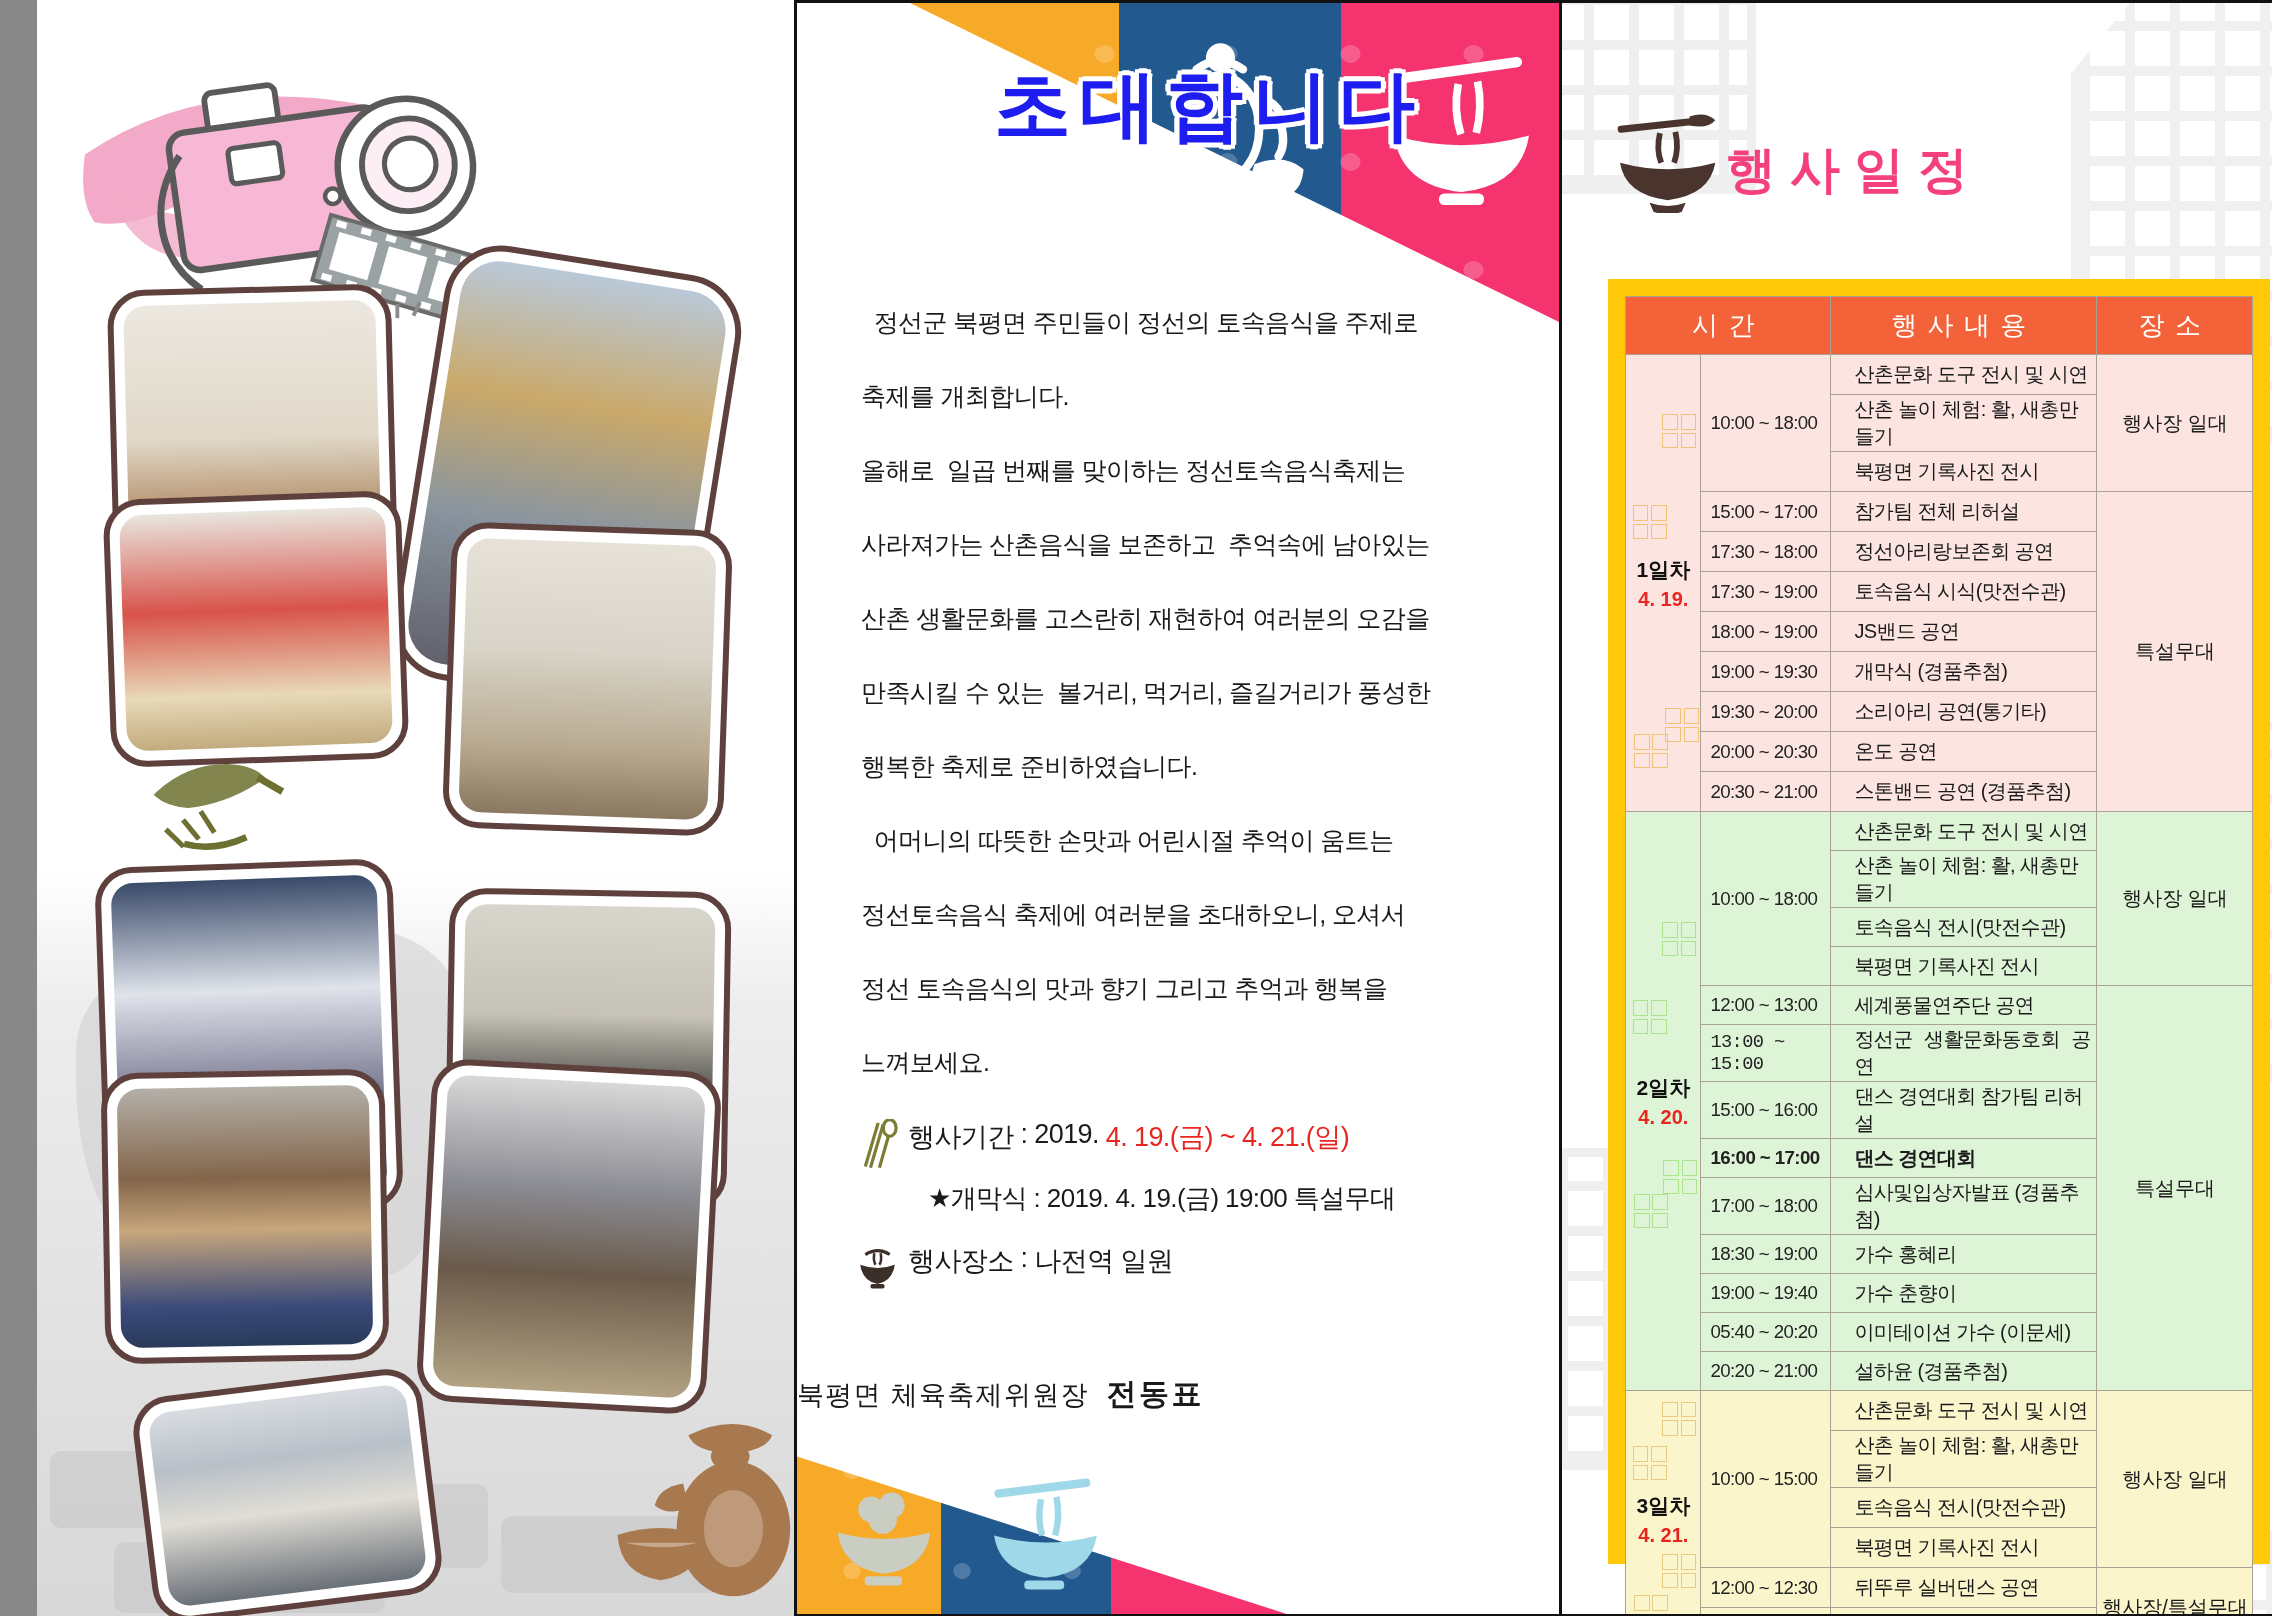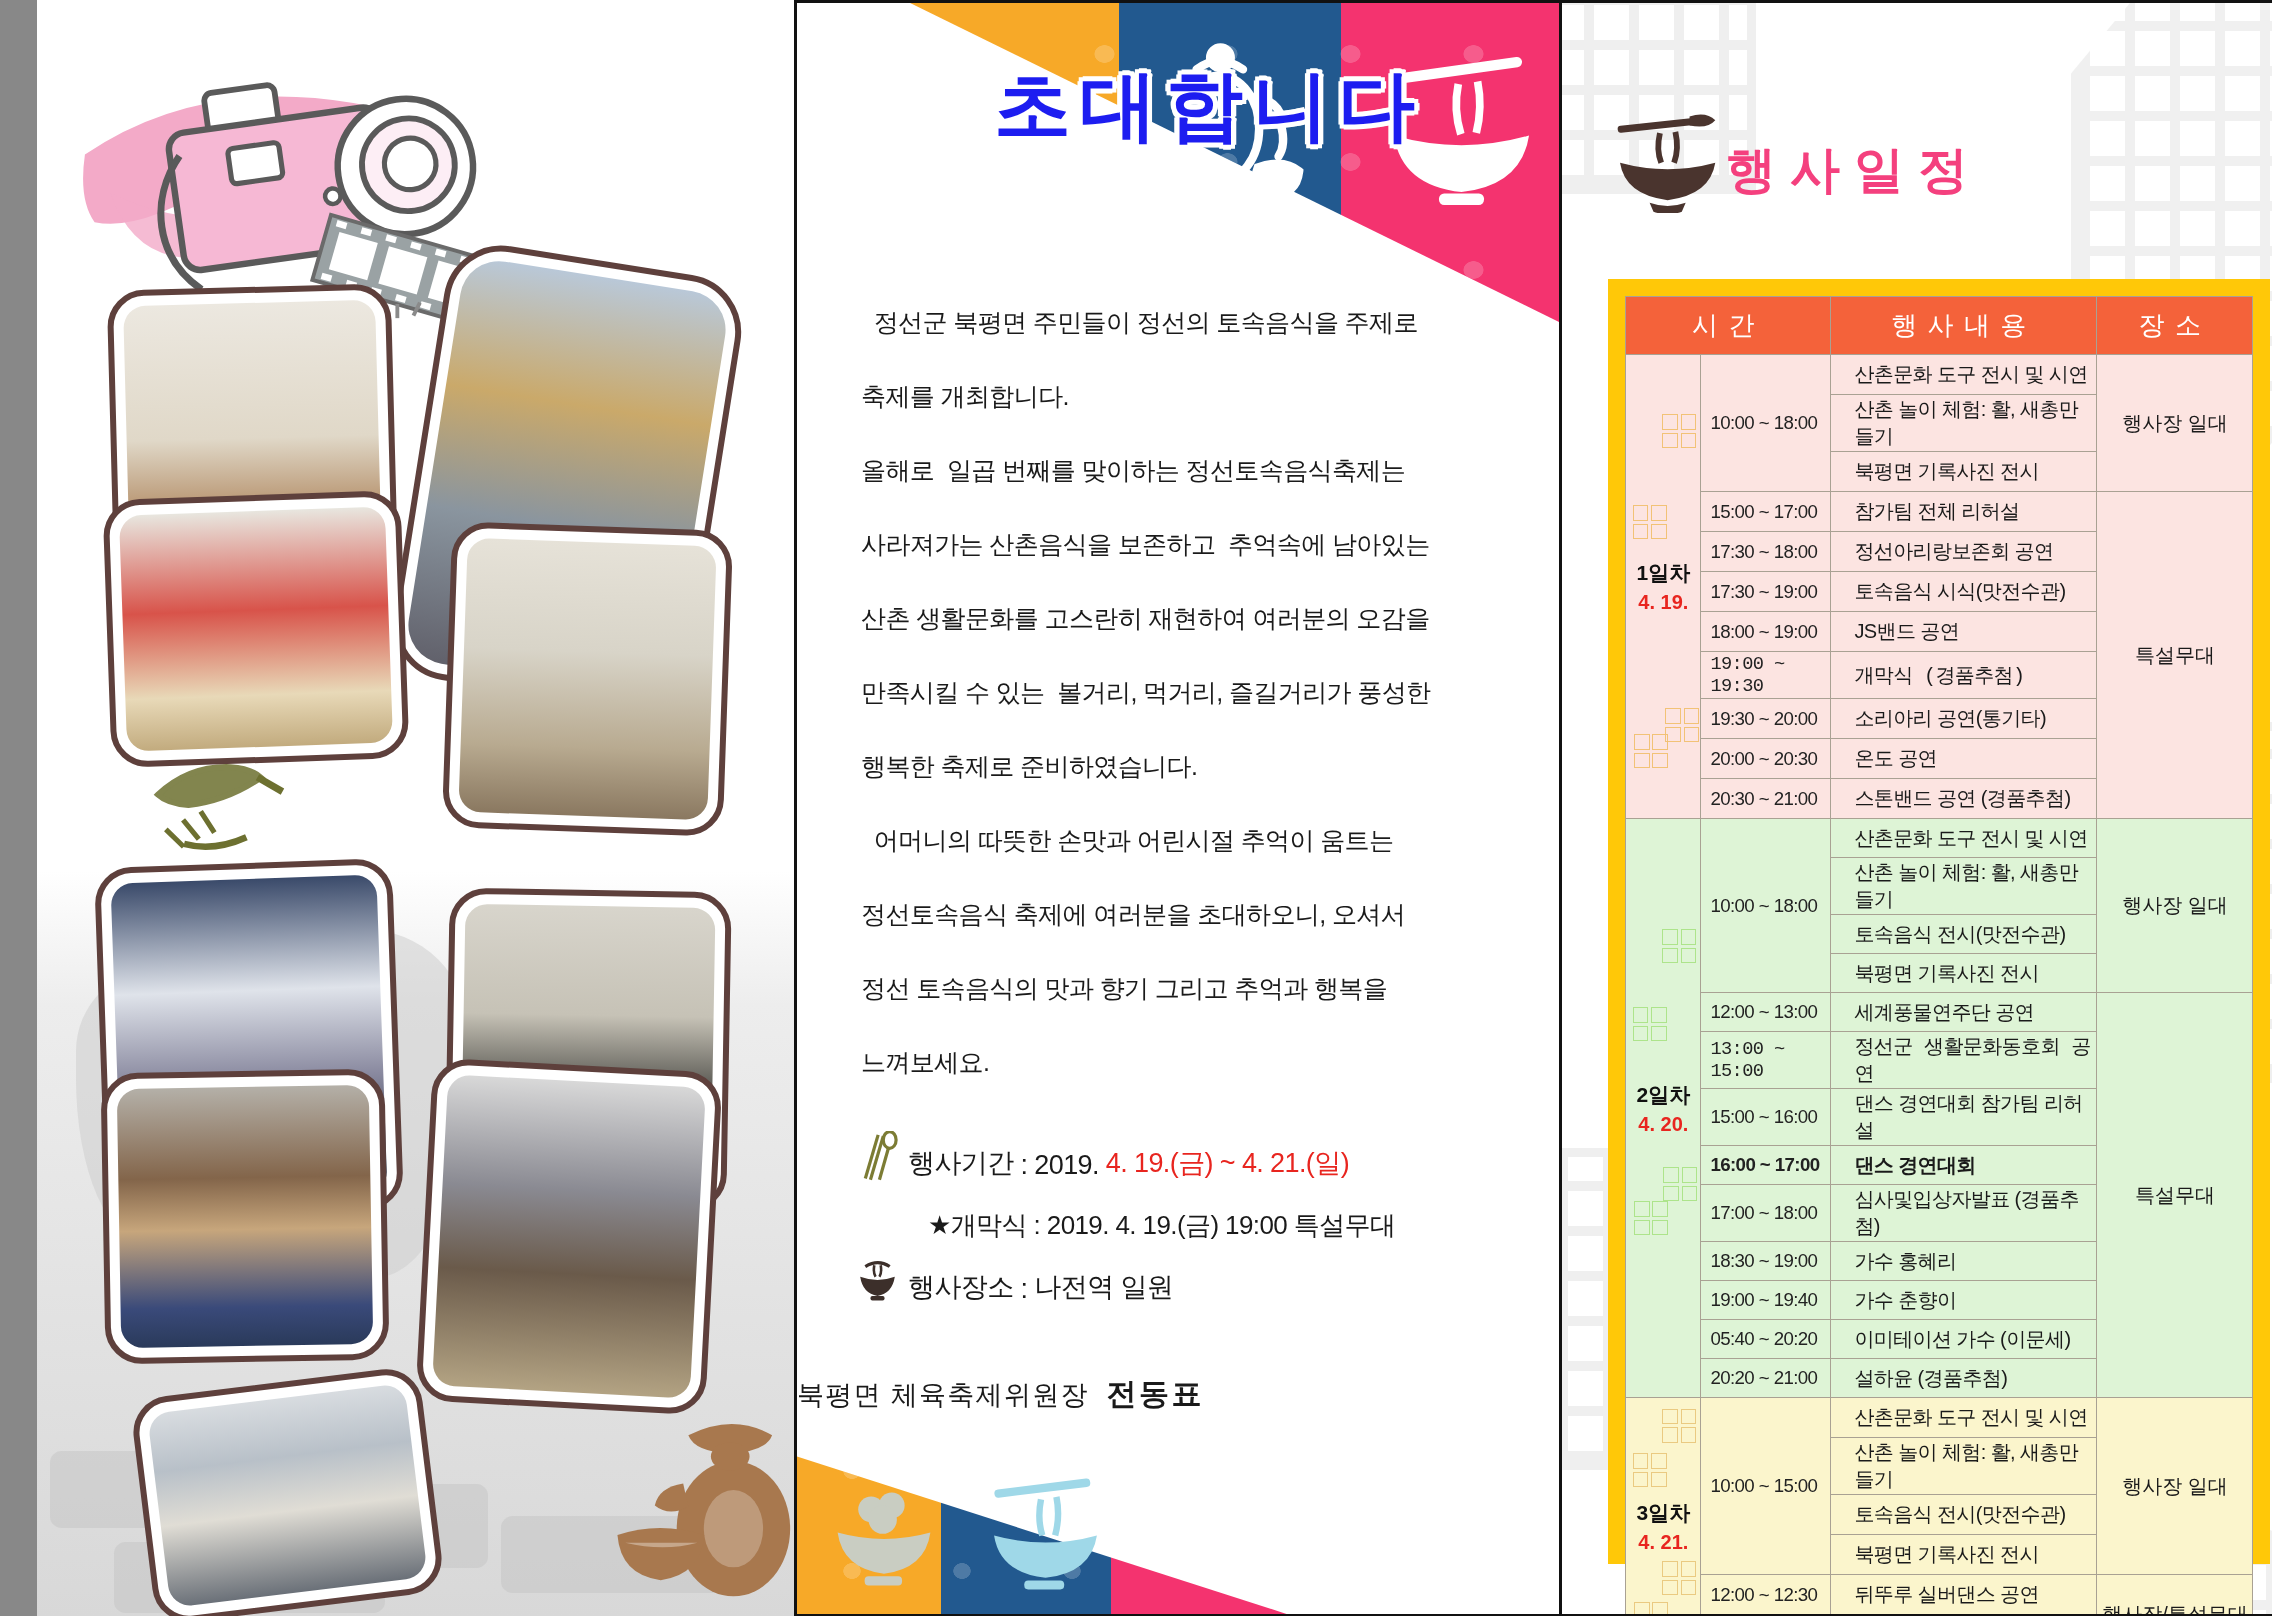--- a/index.html
+++ b/index.html
@@ -42,21 +42,21 @@
       linear-gradient(90deg,#f7a928 0 144px,#22598f 144px 314px,#f4336f 314px 491px,transparent 491px);
     background-size:110px 100px,100% 100%;
     clip-path:polygon(0 35px,491px 100%,0 100%);z-index:1;}
   .invite-title{position:absolute;left:197px;top:55px;width:619px;z-index:3;
     font-size:77px;font-weight:bold;letter-spacing:9px;color:#1d1df0;white-space:nowrap;
     text-shadow:-5.2px 0 0 #fff,5.2px 0 0 #fff,0 -5.2px 0 #fff,0 5.2px 0 #fff,
       -3.9px -3.9px 0 #fff,3.9px -3.9px 0 #fff,-3.9px 3.9px 0 #fff,3.9px 3.9px 0 #fff;}
   .body-block{position:absolute;left:64px;top:285px;width:651px;z-index:2;}
   .body-line{height:74px;line-height:74px;font-size:25px;letter-spacing:-0.6px;white-space:pre;}
   .info-block{position:absolute;left:59px;top:1119px;width:677px;z-index:2;}
-  .info-row{height:62px;display:flex;align-items:flex-end;font-size:27px;letter-spacing:-0.6px;white-space:pre;}
+  .info-row{height:62px;display:flex;align-items:flex-start;font-size:27px;letter-spacing:-0.6px;white-space:pre;}
   .info-row .red{color:#e8251f;}
   .info-icon{width:43px;height:50px;margin-right:9px;flex:0 0 auto;}
   .info-open{padding-left:72px;font-size:26px;}
   .mid-footer{position:absolute;left:0;top:1374px;width:100%;text-align:left;font-size:27px;
     letter-spacing:1.3px;z-index:2;white-space:pre;}
   .mid-footer b{font-size:30px;letter-spacing:2.6px;}
   .band-art{position:absolute;z-index:2;}
   
   .lattice{position:absolute;opacity:.55;z-index:0;
     background:repeating-linear-gradient(0deg,#e3e3e3 0 9.7px,transparent 9.7px 45px),
@@ -368,21 +368,21 @@
               <td class="content-cell">정선아리랑보존회 공연</td>
             </tr>
             <tr class="day-pink" style="height: 40px;">
               <td class="time-cell">17:30 ~ 19:00</td>
               <td class="content-cell">토속음식 시식(맛전수관)</td>
             </tr>
             <tr class="day-pink" style="height: 40px;">
               <td class="time-cell">18:00 ~ 19:00</td>
               <td class="content-cell">JS밴드 공연</td>
             </tr>
-            <tr class="day-pink" style="height: 40px; font-family: Liberation Mono, monospace;">
+            <tr class="day-pink" style="height: 40px;">
               <td class="time-cell">19:00 ~ 19:30</td>
               <td class="content-cell">개막식 (경품추첨)</td>
             </tr>
             <tr class="day-pink" style="height: 40px;">
               <td class="time-cell">19:30 ~ 20:00</td>
               <td class="content-cell">소리아리 공연(통기타)</td>
             </tr>
             <tr class="day-pink" style="height: 40px;">
               <td class="time-cell">20:00 ~ 20:30</td>
               <td class="content-cell">온도 공연</td>

